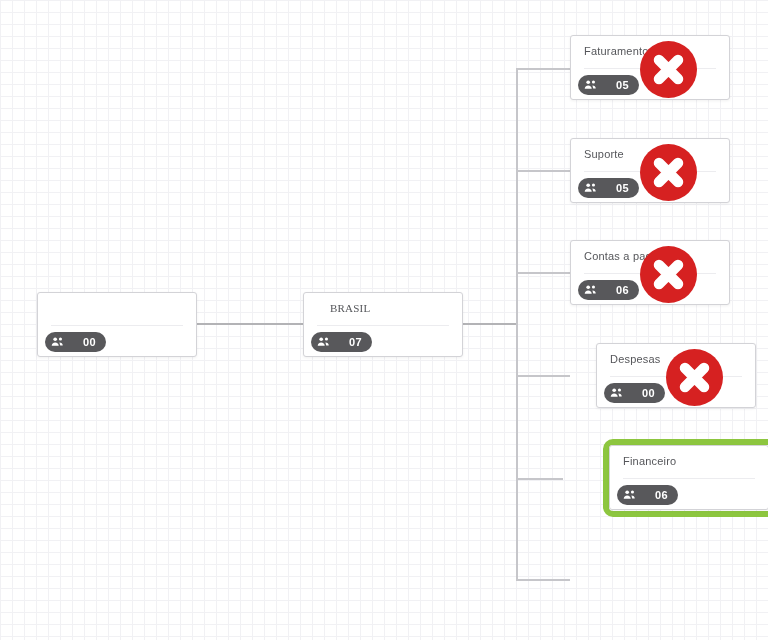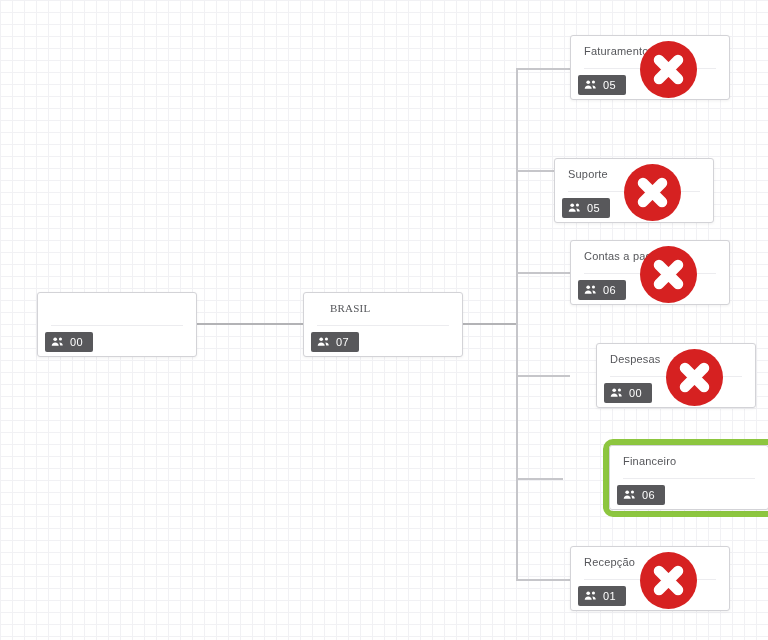--- a/index.html
+++ b/index.html
@@ -33,34 +33,34 @@
   .s0{top:68px;} .s1{top:170px;} .s2{top:272px;} .s3{top:375px;} .s5{top:579px;}
   .s4{top:478px;width:46px;}
   
   .node{
     position:absolute;width:160px;height:65px;background:#fff;
     border:1px solid var(--node-border);border-radius:3px;
     box-shadow:0 1px 3px rgba(0,0,0,0.06);
   }
   .node-root{left:37px;top:292px;}
   .node-parent{left:303px;top:292px;}
-  .c0{left:570px;top:35px;} .c1{left:554px;top:138px;margin-top:20px;} .c2{left:570px;top:240px;}
+  .c0{left:570px;top:35px;} .c1{left:570px;top:138px;} .c2{left:570px;top:240px;}
   .c3{left:596px;top:343px;} .c5{left:570px;top:546px;}
   .node-title{
     position:absolute;left:13px;top:9px;font-size:11px;color:var(--title-text);
     letter-spacing:.2px;white-space:nowrap;
   }
   .node-parent .node-title{left:26px;font-family:Liberation Serif, serif;}
   .node-divider{position:absolute;left:13px;right:13px;top:32px;border-top:1px solid #ececef;}
   .node-badge{
     position:absolute;left:7px;top:39px;height:20px;
-    display:inline-flex;align-items:center;gap:5px;
+    display:inline-flex;align-items:center;gap:18px;
     background:var(--badge-bg);color:var(--badge-text);
-    border-radius:2px;padding:0 10px 0 6px;
-    font-size:11px;font-weight:normal;letter-spacing:.5px;
+    border-radius:10px;padding:0 10px 0 6px;
+    font-size:11px;font-weight:bold;letter-spacing:.5px;
   }
   .badge-icon{display:inline-flex;align-items:center;}
   
   .delete-btn{
     position:absolute;left:69px;top:5px;width:57px;height:57px;border-radius:50%;
     background:var(--delete-red);display:flex;align-items:center;justify-content:center;
   }
   
   .highlight-frame{
     position:absolute;left:563px;top:439px;width:174px;height:78px;
@@ -210,34 +210,14 @@
               <circle cx="13.5" cy="3.6" r="2.2"></circle>
               <path d="M1 13.5c0-2.9 2.2-4.7 5-4.7s5 1.8 5 4.7z"></path>
               <path d="M12 8.8c2.7.1 4.8 1.8 4.8 4.3h-3.6z"></path>
             </svg>
         </span>
         <span>06</span>
       </div>
     </div>
   </div>
 
-  <div class="node c5">
-    <div class="node-title">Recepção</div>
-    <div class="node-divider"></div>
-    <div class="node-badge">
-      <span class="badge-icon">
-        <svg viewBox="0 0 20 16" width="14" height="12" fill="#fff">
-            <circle cx="6" cy="4" r="2.6"></circle>
-            <circle cx="13.5" cy="3.6" r="2.2"></circle>
-            <path d="M1 13.5c0-2.9 2.2-4.7 5-4.7s5 1.8 5 4.7z"></path>
-            <path d="M12 8.8c2.7.1 4.8 1.8 4.8 4.3h-3.6z"></path>
-          </svg>
-      </span>
-      <span>01</span>
-    </div>
-    <div class="delete-btn">
-      <svg viewBox="0 0 57 57" width="57" height="57">
-          <path d="M19 19 L38 38 M38 19 L19 38" stroke="#fff" stroke-width="10.5" stroke-linecap="round"></path>
-        </svg>
-    </div>
-  </div>
 
 </div>
 
 </body></html>

